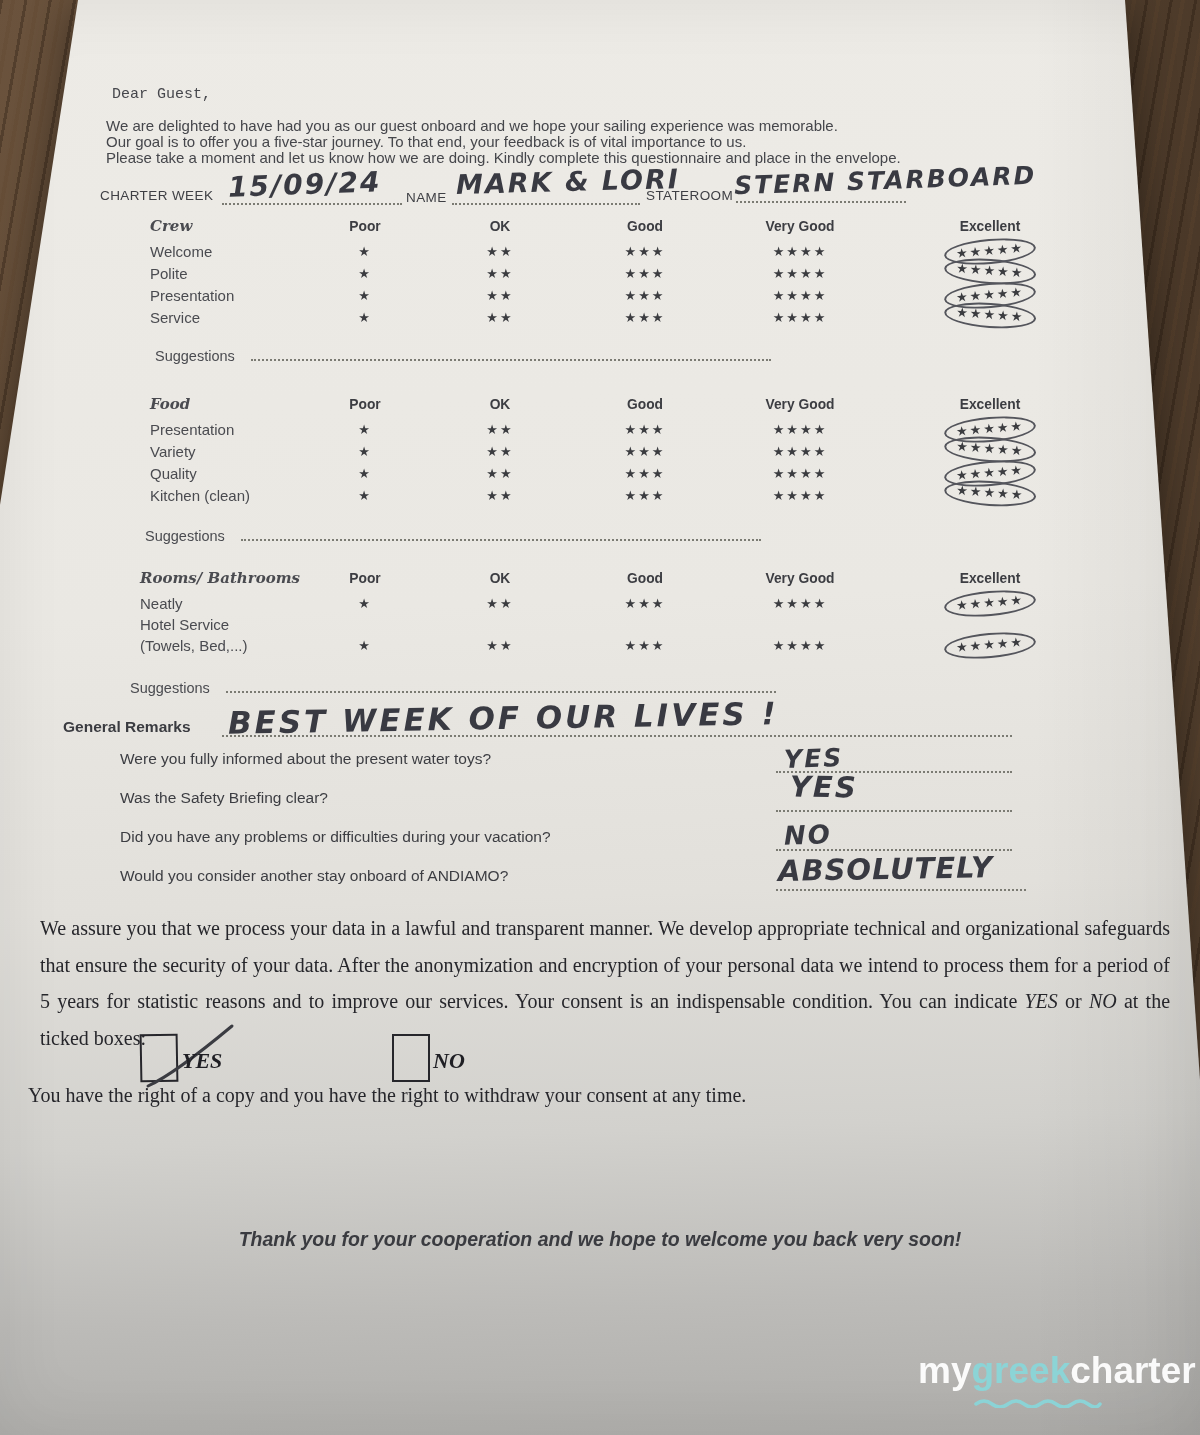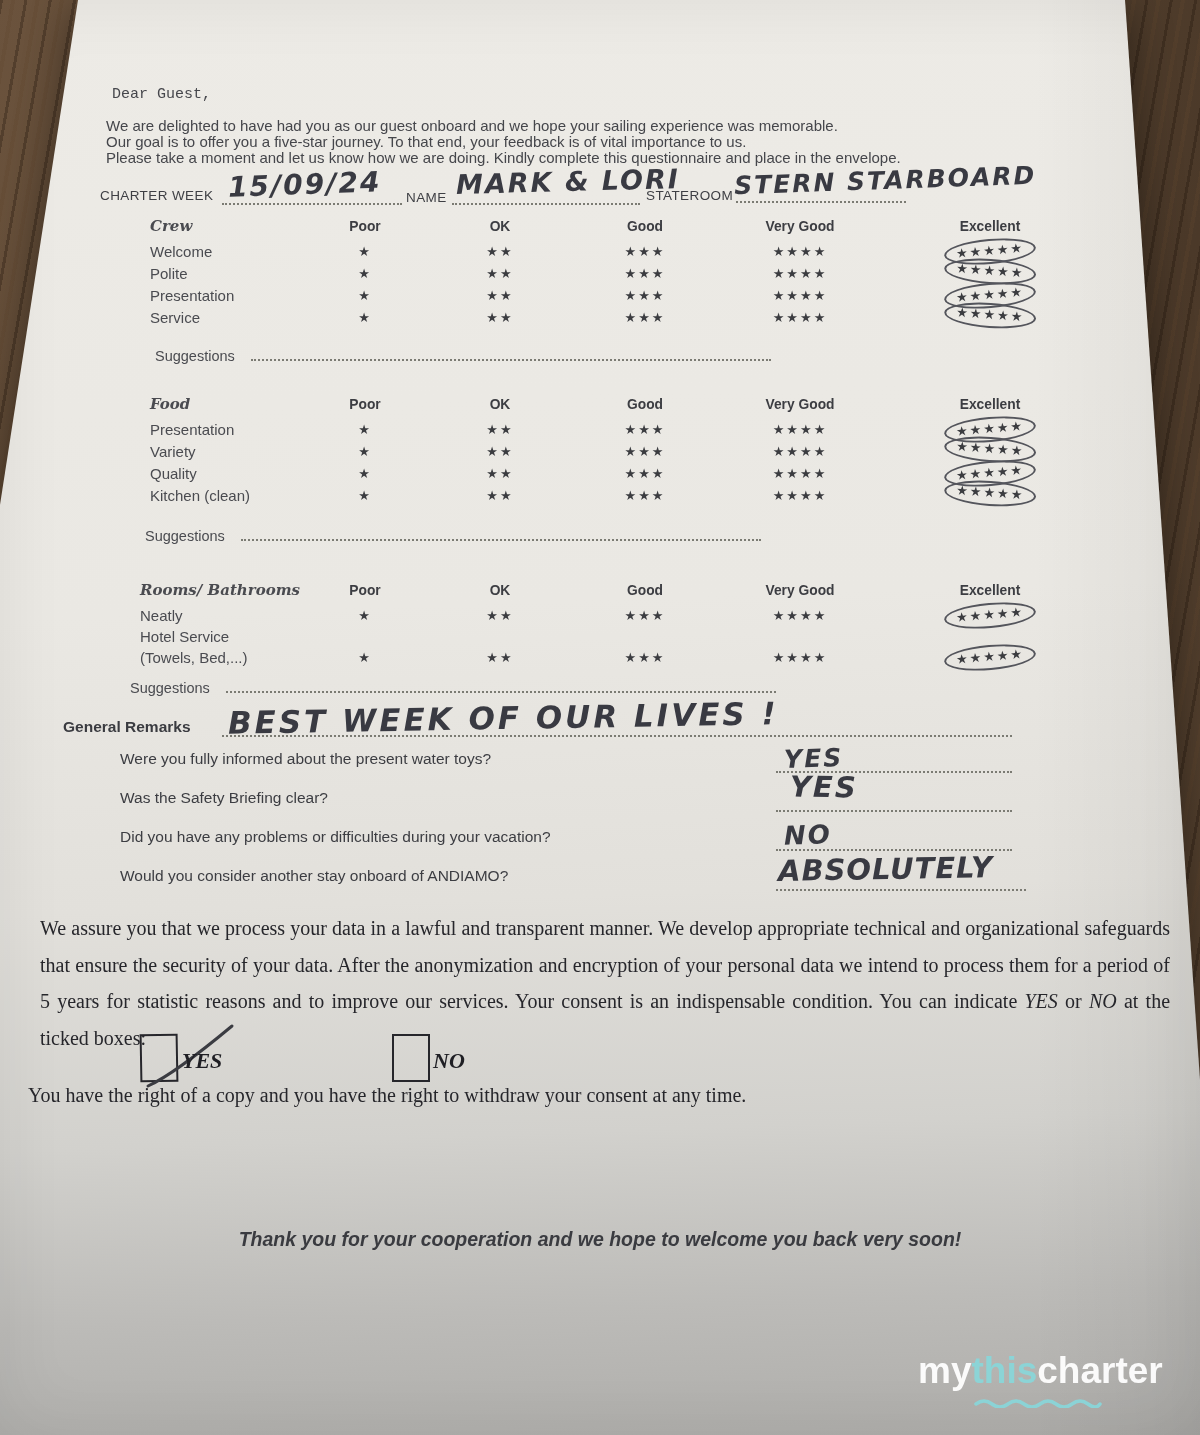--- a/index.html
+++ b/index.html
@@ -212,21 +212,21 @@
               <span class="stars">★★★★★</span>
             </span>
           </span>
     </div>
   </section>
   <div class="sugg" style="left:145px;top:528px">
     <span>Suggestions</span>
     <span class="dots" style="width:520px;margin-left:12px"></span>
   </div>
 
-  <section class="sec" style="top:576px;left:140px">
+  <section class="sec" style="top:564px;left:140px">
     <div class="rgrid head" style="grid-template-columns:165px 120px 150px 140px 170px 210px">
       <span class="lab sec-title">Rooms/ Bathrooms</span>
       <span class="colh">Poor</span>
       <span class="colh">OK</span>
       <span class="colh">Good</span>
       <span class="colh">Very Good</span>
       <span class="colh">Excellent</span>
     </div>
     <div class="rgrid row" style="grid-template-columns:165px 120px 150px 140px 170px 210px">
       <span class="lab">Neatly</span>
@@ -293,17 +293,17 @@
   <span class="cbox-label" style="left:433px;top:1048px">NO</span>
 
   <div class="rights">You have the right of a copy and you have the right to withdraw your consent at any time.</div>
 
   <div class="closing">Thank you for your cooperation and we hope to welcome you back very soon!</div>
 
 </div>
 </div>
 
 <div class="watermark">
-  <span class="wm-white">my</span><span class="wm-teal">this</span><span class="wm-white">charter</span>
+  <span class="wm-white">my</span><span class="wm-teal">greek</span><span class="wm-white">charter</span>
   <svg class="wave" width="128" height="12" viewBox="0 0 128 12">
     <path d="M2 8 Q 10 2 18 8 T 34 8 T 50 8 T 66 8 T 82 8 T 98 8 T 114 8 T 126 8" fill="none" stroke="#8ad6d9" stroke-width="3.5" stroke-linecap="round"></path>
   </svg>
 </div>
 
 </body></html>

